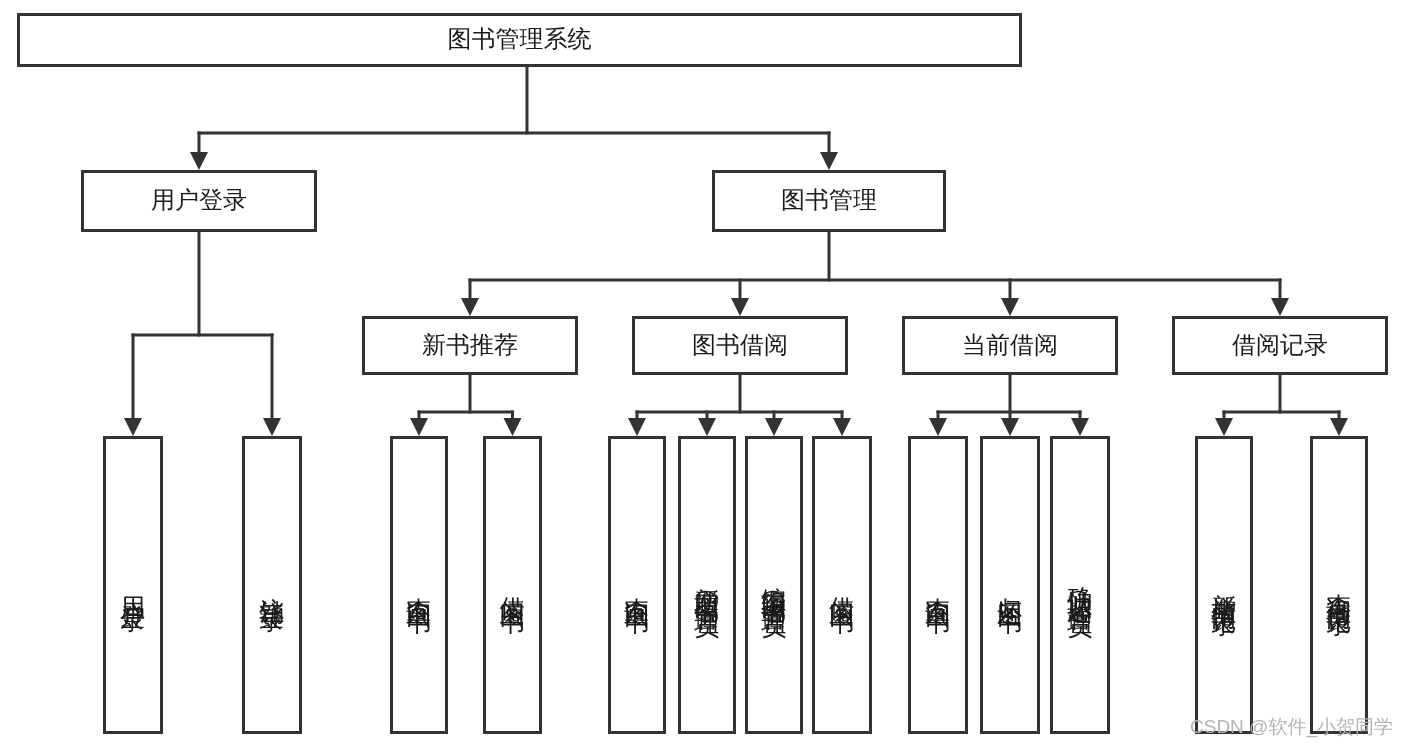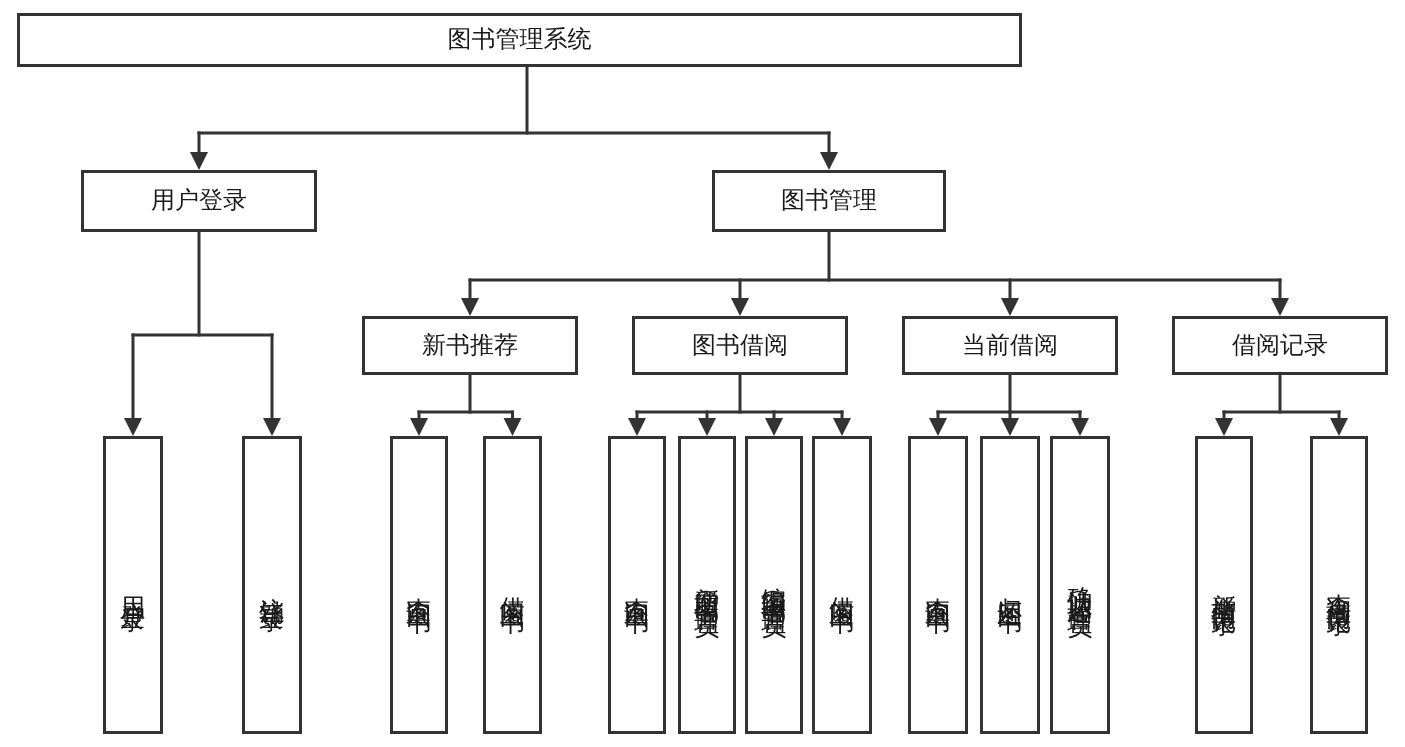--- a/index.html
+++ b/index.html
@@ -171,14 +171,15 @@
       <div class="node-label-v" style="left: 678px; top: 436px; width: 58px; height: 298px;">新增图书（管理员）</div>
       <div class="node-label-v" style="left: 745px; top: 436px; width: 58px; height: 298px;">编辑图书（管理员）</div>
       <div class="node-label-v" style="left: 812px; top: 436px; width: 60px; height: 298px;">借阅图书</div>
       <div class="node-label-v" style="left: 908px; top: 436px; width: 60px; height: 298px;">查询图书</div>
       <div class="node-label-v" style="left: 980px; top: 436px; width: 60px; height: 298px;">归还图书</div>
       <div class="node-label-v" style="left: 1050px; top: 436px; width: 60px; height: 298px;">确认归还（管理员）</div>
       <div class="node-label-v" style="left: 1195px; top: 436px; width: 58px; height: 298px;">新增借阅记录</div>
       <div class="node-label-v" style="left: 1310px; top: 436px; width: 58px; height: 298px;">查询借阅记录</div>
     </div>
 
+  <div class="watermark" style="left: 1190px; top: 714px;">CSDN @软件_小贺同学</div>
 
 </div>
 
 </body></html>

